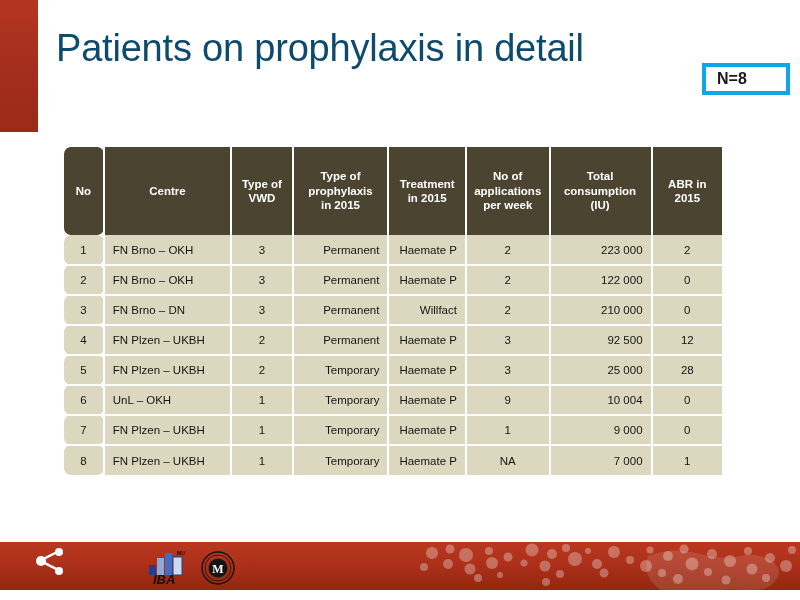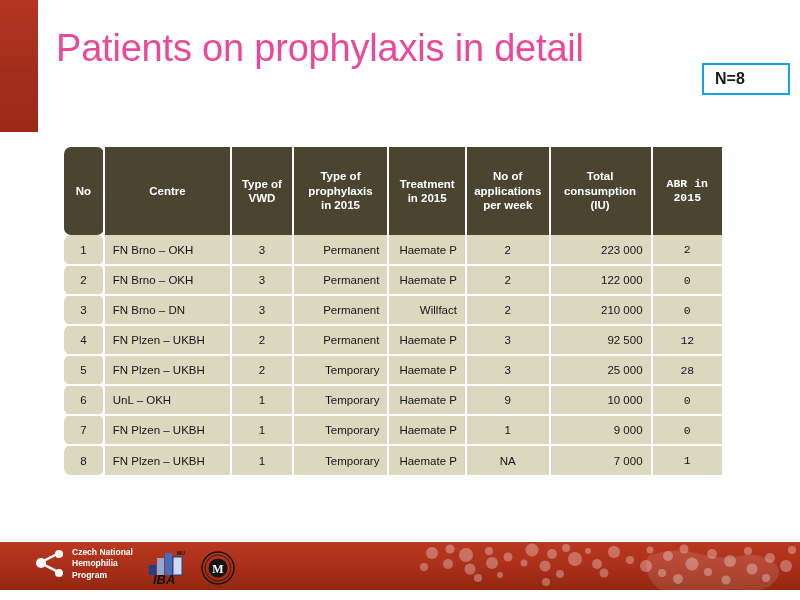--- a/index.html
+++ b/index.html
@@ -25,34 +25,34 @@
     background: linear-gradient(180deg, #b53522 0%, #a32d1c 55%, #9b2a19 100%);
   }
 
   
   .slide-title {
     position: absolute;
     left: 56px;
     top: 28px;
     font-size: 38px;
     line-height: 1.1;
-    color: #ec4899;
+    color: #0c4a6e;
     font-weight: 400;
     letter-spacing: -0.2px;
     white-space: nowrap;
   }
 
   
   .n-badge {
     position: absolute;
     left: 702px;
     top: 63px;
     width: 88px;
     height: 32px;
-    border: 2px solid #0ea5e9;
+    border: 4px solid #0ea5e9;
     background: #ffffff;
     box-sizing: border-box;
     display: flex;
     align-items: center;
     padding-left: 11px;
   }
   .n-badge-label {
     font-size: 16px;
     font-weight: bold;
     color: #1a1a1a;
@@ -96,21 +96,21 @@
   .data-table td:last-child { border-right: none; }
   .data-table tr:last-child td { border-bottom: none; }
 
   .c-no     { width: 39px;  text-align: center; border-radius: 7px; }
   .c-centre { width: 125px; text-align: left; }
   .c-vwd    { width: 60px;  text-align: center; }
   .c-proph  { width: 94px;  text-align: right; }
   .c-treat  { width: 76px;  text-align: right; }
   .c-apps   { width: 82px;  text-align: center; }
   .c-total  { width: 100px; text-align: right; padding-right: 14px; }
-  .c-abr    { width: 69px;  text-align: center; font-family: Liberation Mono, monospace; }
+  .c-abr    { width: 69px;  text-align: center; }
 
   th.c-total { text-align: center; padding-right: 4px; }
 
   
   .footer {
     position: absolute;
     left: 0;
     top: 542px;
     width: 800px;
     height: 48px;
@@ -243,21 +243,21 @@
       <td class="c-total">25 000</td>
       <td class="c-abr">28</td>
     </tr>
     <tr>
       <td class="c-no">6</td>
       <td class="c-centre">UnL – OKH</td>
       <td class="c-vwd">1</td>
       <td class="c-proph">Temporary</td>
       <td class="c-treat">Haemate P</td>
       <td class="c-apps">9</td>
-      <td class="c-total">10 000</td>
+      <td class="c-total">10 004</td>
       <td class="c-abr">0</td>
     </tr>
     <tr>
       <td class="c-no">7</td>
       <td class="c-centre">FN Plzen – UKBH</td>
       <td class="c-vwd">1</td>
       <td class="c-proph">Temporary</td>
       <td class="c-treat">Haemate P</td>
       <td class="c-apps">1</td>
       <td class="c-total">9 000</td>
@@ -330,25 +330,20 @@
 <div class="logo-cnhp">
   <svg class="cnhp-mark" viewBox="0 0 30 30">
     <g fill="#ffffff">
       <circle cx="5" cy="14" r="5"></circle>
       <circle cx="23" cy="5" r="4"></circle>
       <circle cx="23" cy="24" r="4"></circle>
       <rect x="5" y="12" width="17" height="2.4" transform="rotate(-27 5 13)"></rect>
       <rect x="5" y="13" width="17" height="2.4" transform="rotate(27 5 14)"></rect>
     </g>
   </svg>
-  <div class="cnhp-text">
-    <div>Czech National</div>
-    <div>Hemophilia</div>
-    <div>Program</div>
-  </div>
 </div>
 
 <svg class="logo-iba" viewBox="0 0 46 36">
   <rect x="2" y="16" width="7" height="10" fill="#1f3f8f"></rect>
   <rect x="10" y="9" width="7" height="17" fill="#8fa8d8"></rect>
   <rect x="18" y="4" width="7" height="22" fill="#3f6ec4"></rect>
   <rect x="26" y="8" width="9" height="18" fill="#cfd9ef" stroke="#1f3f8f" stroke-width="1"></rect>
   <text x="30" y="6" font-family="'Liberation Sans',sans-serif" font-size="5" font-weight="bold" fill="#111111">MU</text>
   <text x="6" y="35" font-family="'Liberation Sans',sans-serif" font-size="13" font-weight="bold" font-style="italic" fill="#111111">IBA</text>
 </svg>

